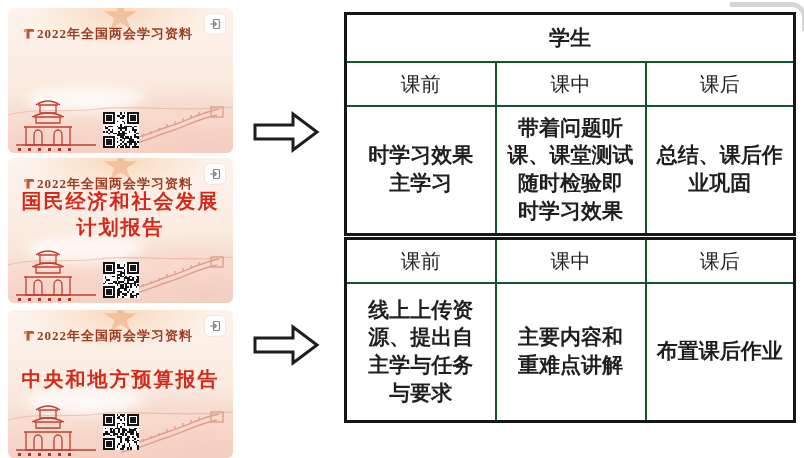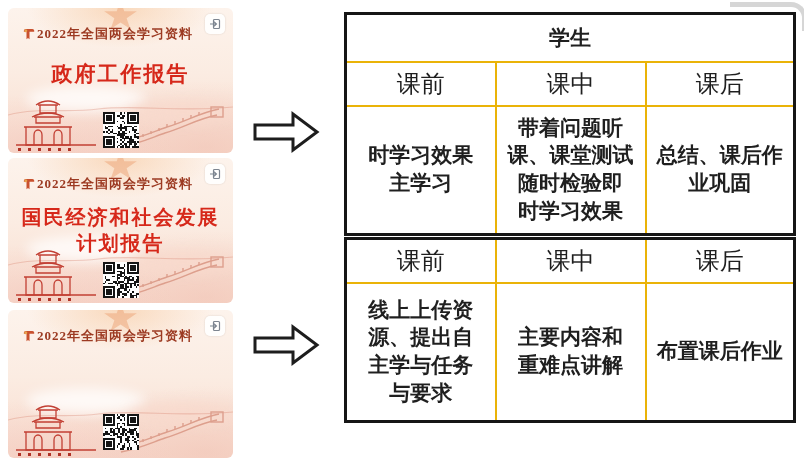--- a/index.html
+++ b/index.html
@@ -23,21 +23,21 @@
   .cloud{position:absolute;border-radius:50%;background:rgba(255,255,255,.75);filter:blur(6px);}
   .cloud.c1{left:18px;top:78px;width:120px;height:26px;}
   .cloud.c2{left:120px;top:92px;width:110px;height:24px;background:rgba(248,216,204,.7);}
 
   .card-header{position:absolute;left:14px;top:17px;display:flex;align-items:center;}
   .card-header .hdr-text{font-size:13px;font-weight:bold;letter-spacing:1px;color:#9c3a22;
         font-family:"Liberation Serif","DejaVu Serif",serif;}
   .card-title{position:absolute;left:0;width:100%;text-align:center;font-weight:bold;
         color:#d6281a;font-size:20px;letter-spacing:2px;line-height:1.3;white-space:pre-line;}
   .card-1 .card-title{top:52px;font-size:21px;}
-  .card-2 .card-title{top:30px;margin-top:16px;}
+  .card-2 .card-title{top:30px;}
   .card-3 .card-title{top:56px;}
 
   .qr{position:absolute;left:50%;transform:translateX(-50%);top:104px;width:36px;height:36px;}
 
   .corner-btn{position:absolute;right:8px;top:6px;width:20px;height:20px;border-radius:5px;
         background:rgba(255,255,255,.9);box-shadow:0 0 2px rgba(0,0,0,.15);
         display:flex;align-items:center;justify-content:center;cursor:pointer;}
 
   .artwork{position:absolute;pointer-events:none;}
   .art-gate{left:2px;bottom:0;}
@@ -45,24 +45,24 @@
   .art-ridge{left:0;bottom:34px;width:100%;}
 
   
   .big-arrow{position:absolute;width:68px;height:44px;}
   .arrow-1{left:252px;top:110px;}
   .arrow-2{left:252px;top:323px;}
 
   
   .info-table{position:absolute;left:344px;border-collapse:collapse;table-layout:fixed;width:449px;
         font-family:"Liberation Serif","DejaVu Serif",serif;color:#1f1f1f;}
-  .info-table td{border:2px solid #eab308;text-align:center;vertical-align:middle;padding:2px 6px;}
+  .info-table td{border:2px solid #14532d;text-align:center;vertical-align:middle;padding:2px 6px;}
   .info-table{border:3px solid #161616;}
   .t-title td{font-size:21px;font-weight:bold;height:42px;}
-  .t-head td{font-size:24px;height:38px;}
+  .t-head td{font-size:20px;height:38px;}
   .t-body td{font-size:21px;line-height:1.32;white-space:pre-line;font-weight:bold;}
   .t-student{top:12px;}
   .t-student .t-body td{height:122px;}
   .t-teacher{top:237px;}
   .t-teacher .t-body td{height:132px;}
 
   
   .page-corner{position:absolute;left:730px;top:2px;width:72px;height:24px;
         border-top:5px solid #cccccc;border-right:5px solid #cccccc;
         border-top-right-radius:16px;opacity:.8;}
@@ -106,21 +106,20 @@
         <rect x="92" y="2" width="12" height="10"></rect>
       </g>
     </svg>
     <div class="card-header">
       <svg width="15" height="15" viewBox="0 0 16 16">
           <path d="M4 2h7c1.2 0 2 .8 2 2v1H8v8l-1.6-1.2L4.8 13V5H2V4c0-1.1.9-2 2-2z" fill="#c8502e"></path>
           <circle cx="4" cy="4" r="1.6" fill="#e8a24e"></circle>
         </svg>
       <span class="hdr-text">2022年全国两会学习资料</span>
     </div>
-    <div class="card-title">政府工作报告</div>
     <div class="qr"><svg viewBox="0 0 21 21" width="100%" height="100%" shape-rendering="crispEdges">
           <rect width="21" height="21" fill="#fff"></rect>
           <rect x="0" y="0" width="7" height="7" fill="#151515"></rect>
           <rect x="1" y="1" width="5" height="5" fill="#fff"></rect>
           <rect x="2" y="2" width="3" height="3" fill="#151515"></rect>
           <rect x="14" y="0" width="7" height="7" fill="#151515"></rect>
           <rect x="15" y="1" width="5" height="5" fill="#fff"></rect>
           <rect x="16" y="2" width="3" height="3" fill="#151515"></rect>
           <rect x="0" y="14" width="7" height="7" fill="#151515"></rect>
           <rect x="1" y="15" width="5" height="5" fill="#fff"></rect>
@@ -473,20 +472,21 @@
         <rect x="92" y="2" width="12" height="10"></rect>
       </g>
     </svg>
     <div class="card-header">
       <svg width="15" height="15" viewBox="0 0 16 16">
           <path d="M4 2h7c1.2 0 2 .8 2 2v1H8v8l-1.6-1.2L4.8 13V5H2V4c0-1.1.9-2 2-2z" fill="#c8502e"></path>
           <circle cx="4" cy="4" r="1.6" fill="#e8a24e"></circle>
         </svg>
       <span class="hdr-text">2022年全国两会学习资料</span>
     </div>
+    <div class="card-title">中央和地方预算报告</div>
     <div class="qr"><svg viewBox="0 0 21 21" width="100%" height="100%" shape-rendering="crispEdges">
           <rect width="21" height="21" fill="#fff"></rect>
           <rect x="0" y="0" width="7" height="7" fill="#151515"></rect>
           <rect x="1" y="1" width="5" height="5" fill="#fff"></rect>
           <rect x="2" y="2" width="3" height="3" fill="#151515"></rect>
           <rect x="14" y="0" width="7" height="7" fill="#151515"></rect>
           <rect x="15" y="1" width="5" height="5" fill="#fff"></rect>
           <rect x="16" y="2" width="3" height="3" fill="#151515"></rect>
           <rect x="0" y="14" width="7" height="7" fill="#151515"></rect>
           <rect x="1" y="15" width="5" height="5" fill="#fff"></rect>

